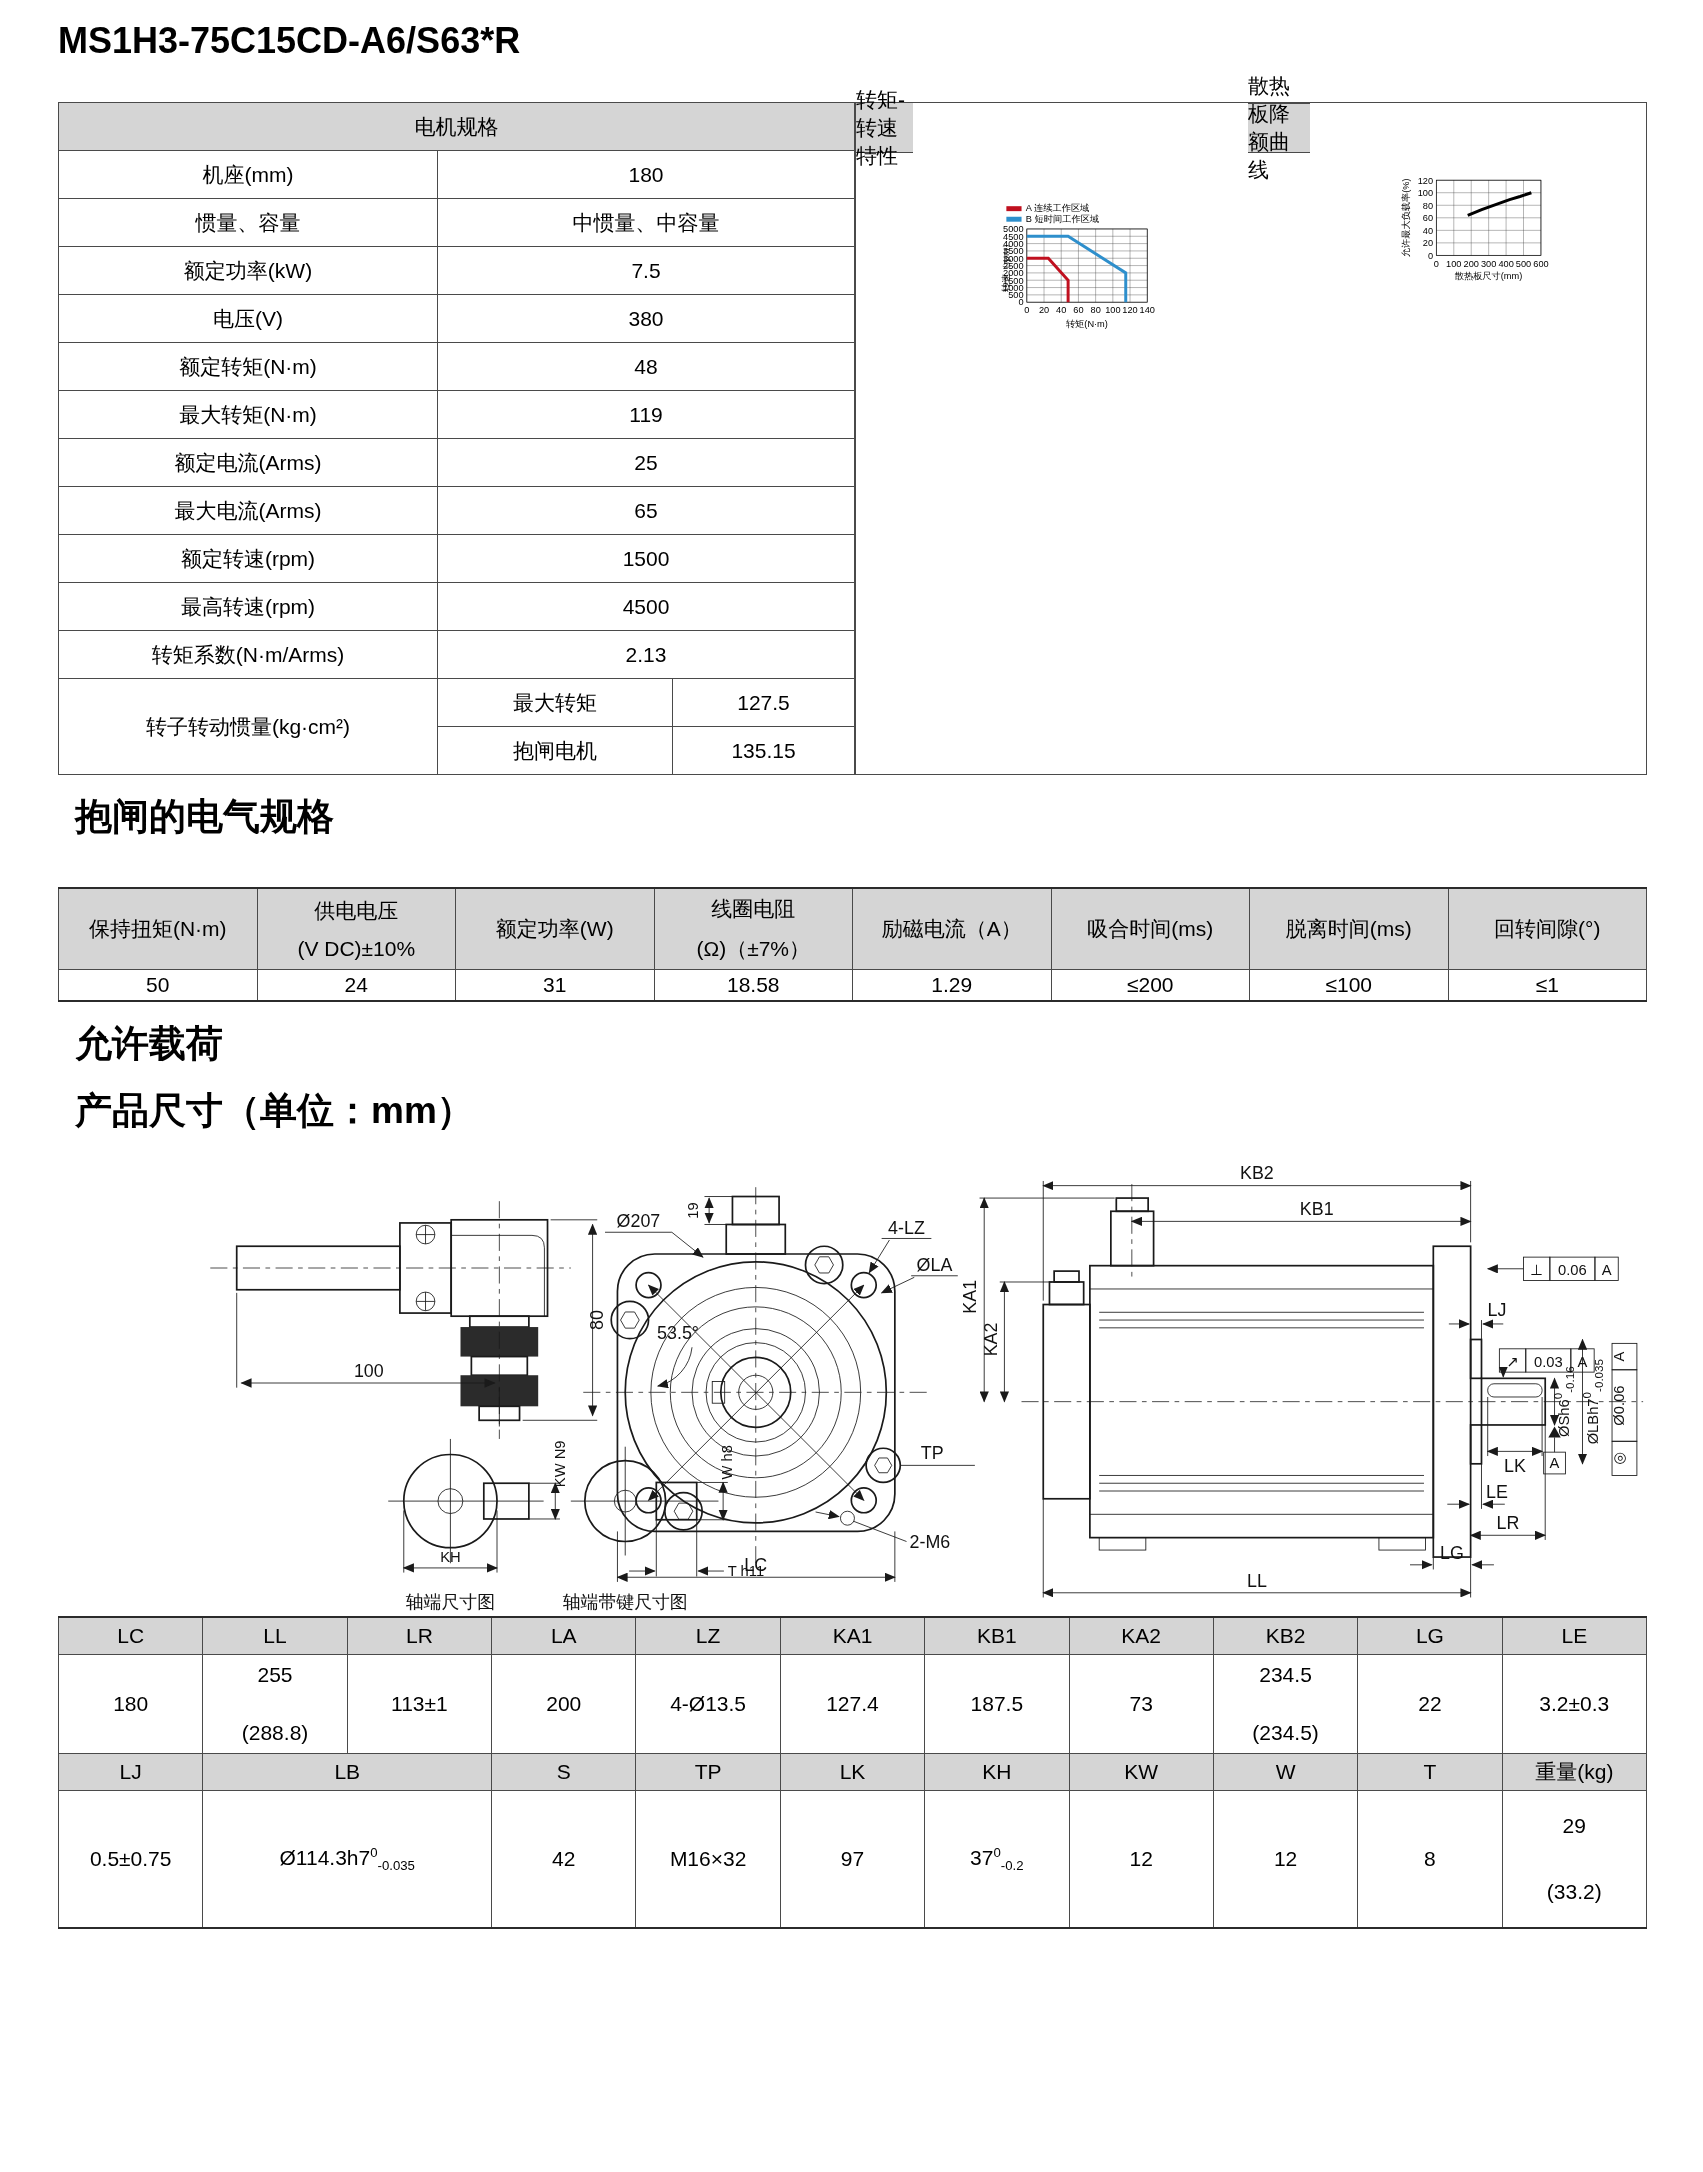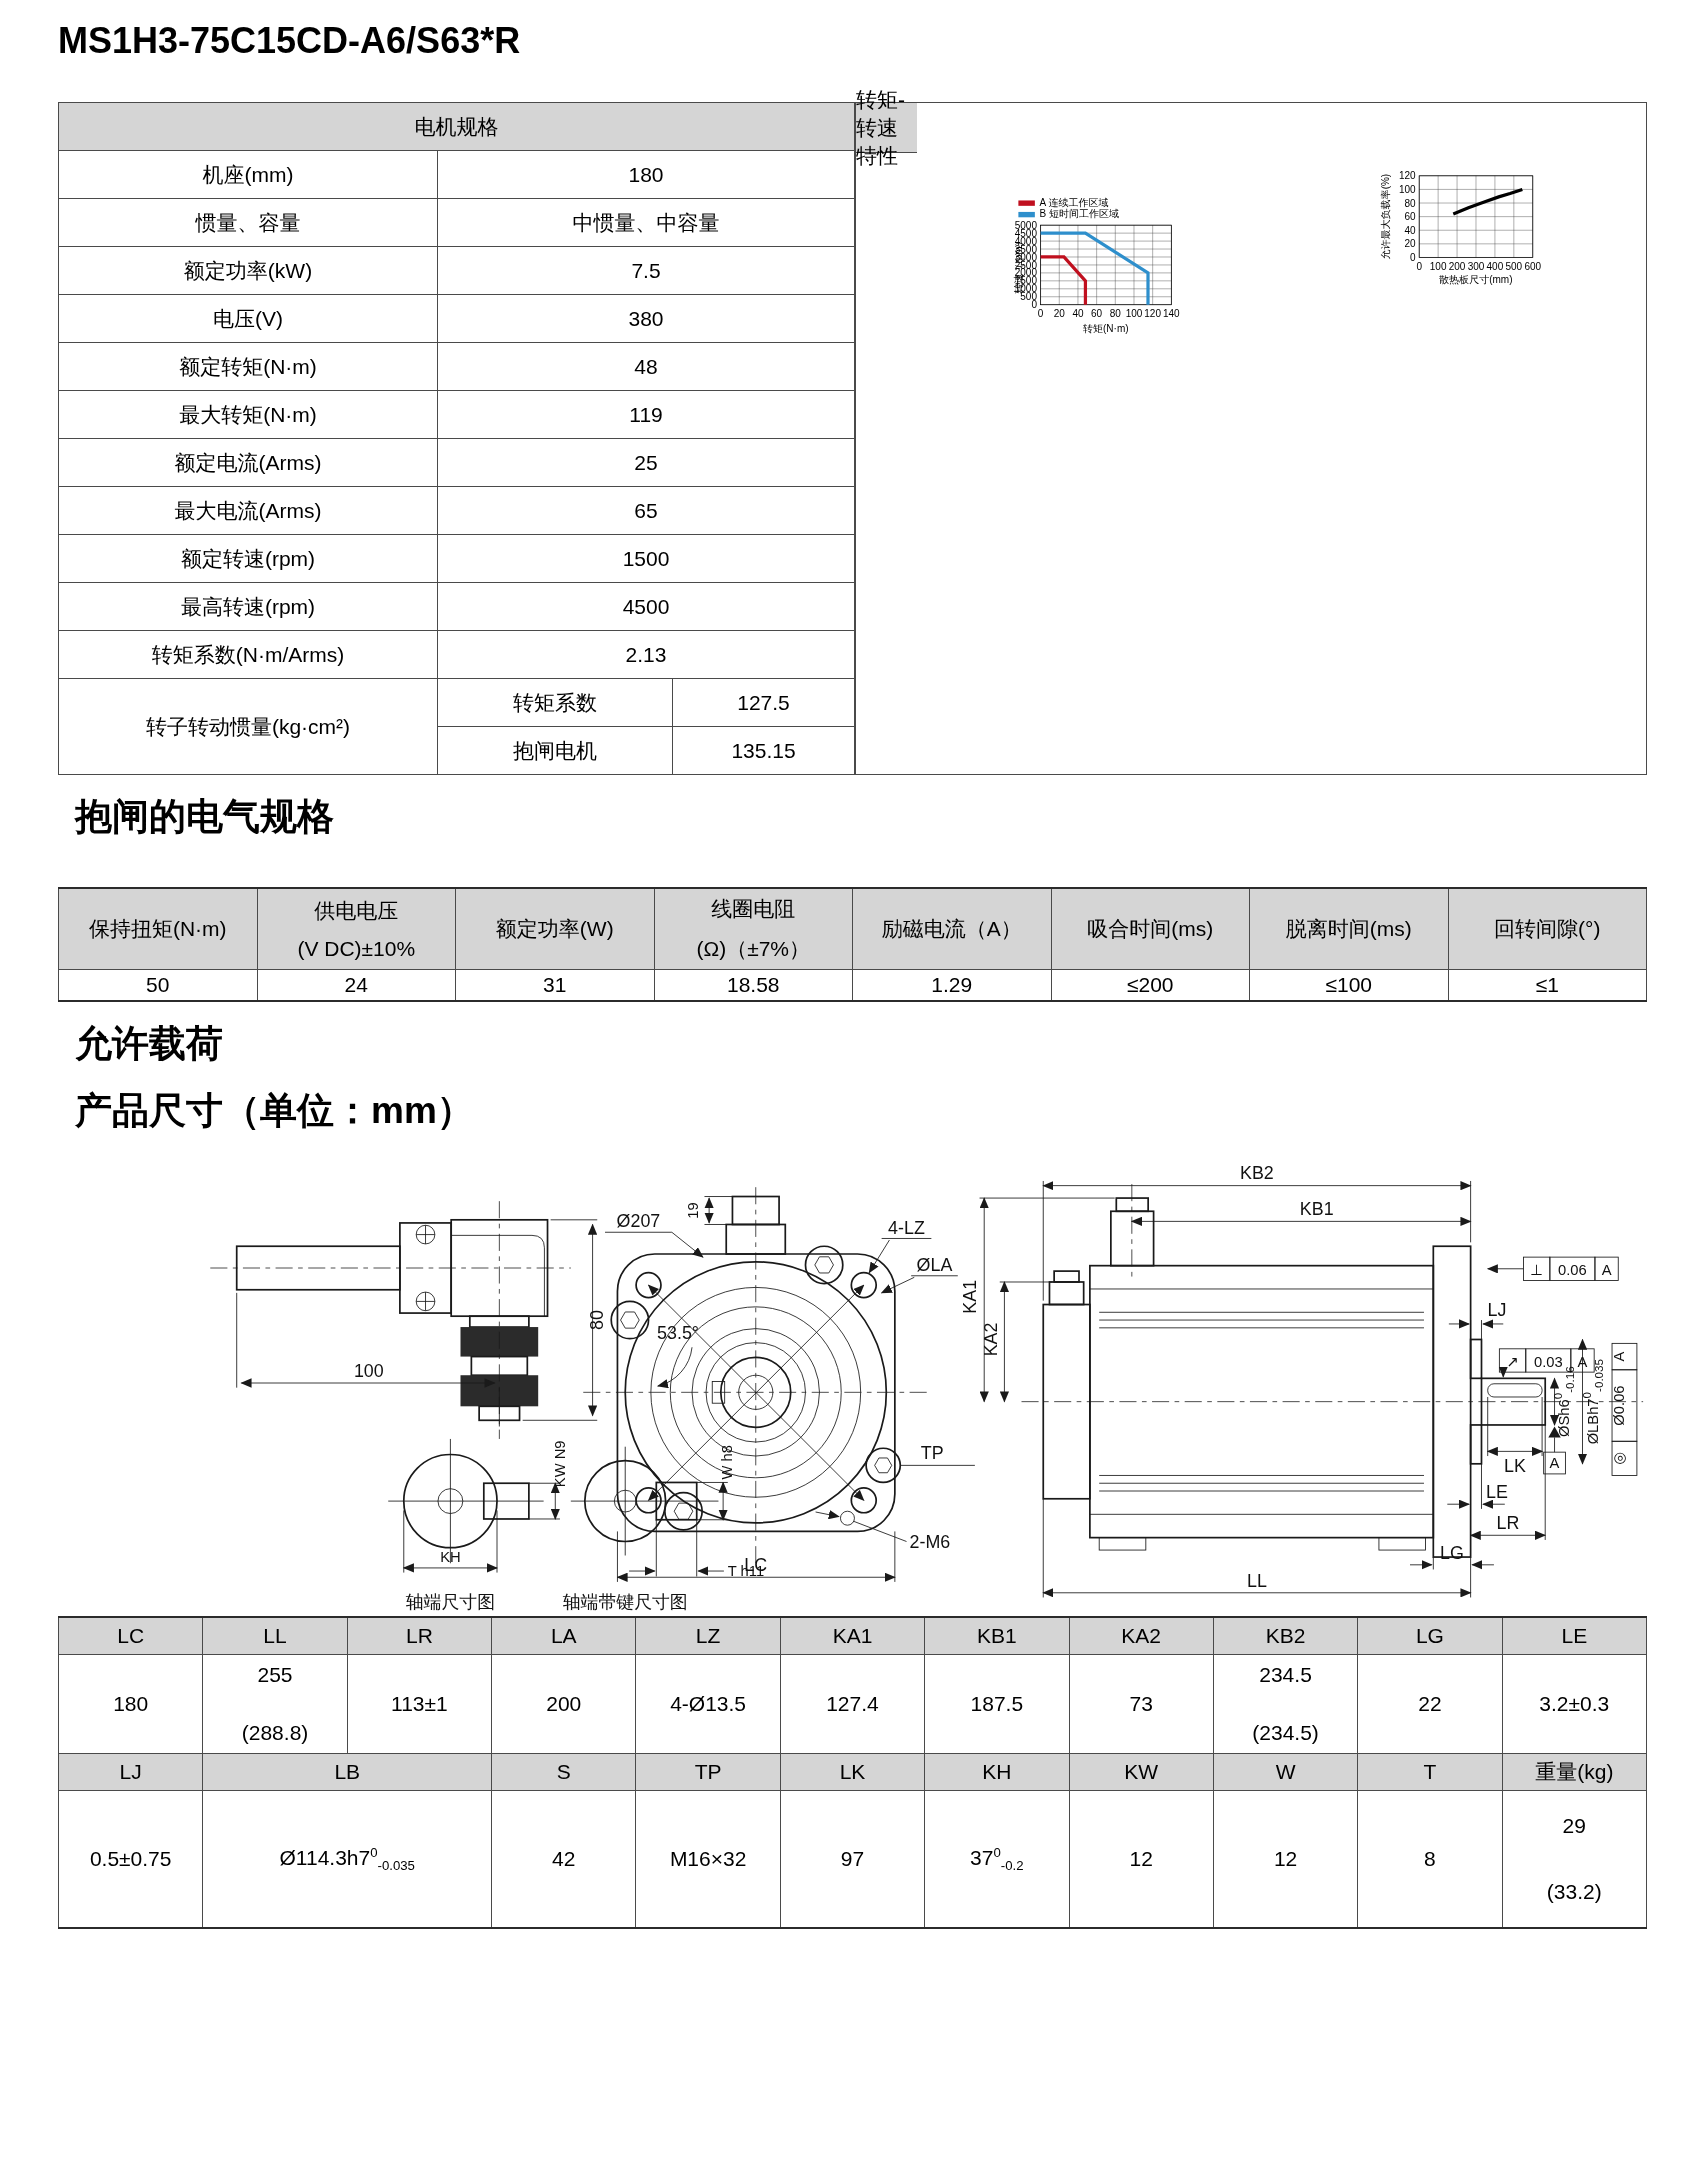--- a/index.html
+++ b/index.html
@@ -109,21 +109,21 @@
       <tr>
             <td>最高转速(rpm)</td>
             <td colspan="2">4500</td>
           </tr>
       <tr>
             <td>转矩系数(N·m/Arms)</td>
             <td colspan="2">2.13</td>
           </tr>
       <tr>
             <td rowspan="2">转子转动惯量(kg·cm²)</td>
-            <td>转矩系数</td>
+            <td>最大转矩</td>
             <td>127.5</td>
           </tr>
       <tr>
             <td>抱闸电机</td>
             <td>135.15</td>
           </tr>
     </tbody>
       </table>
 
     <div class="right-panel">
@@ -154,20 +154,21 @@
           <text x="335" y="272.6" text-anchor="end" class="tick">1000</text>
           <text x="335" y="250.4" text-anchor="end" class="tick">1500</text>
           <text x="335" y="228.2" text-anchor="end" class="tick">2000</text>
           <text x="335" y="206" text-anchor="end" class="tick">2500</text>
           <text x="335" y="183.8" text-anchor="end" class="tick">3000</text>
           <text x="335" y="161.60000000000002" text-anchor="end" class="tick">3500</text>
           <text x="335" y="139.39999999999998" text-anchor="end" class="tick">4000</text>
           <text x="335" y="117.19999999999999" text-anchor="end" class="tick">4500</text>
           <text x="335" y="95" text-anchor="end" class="tick">5000</text>
         </svg>
+      <div class="panel-head mid">散热板降额曲线</div>
       <svg class="chart" width="790" height="257" xmlns="http://www.w3.org/2000/svg" viewBox="0 0 1017 331">
         <text class="axis-label" transform="rotate(-90 300 124)" x="300" y="124" text-anchor="middle">允许最大负载率(%)</text>
         <text class="axis-label" x="541" y="308" text-anchor="middle">散热板尺寸(mm)</text>
       <path d="M383 10 V238M435.8333333333333 10 V238M488.66666666666663 10 V238M541.5 10 V238M594.3333333333333 10 V238M647.1666666666667 10 V238M700 10 V238M383 238 H700M383 200 H700M383 162 H700M383 124 H700M383 86 H700M383 48 H700M383 10 H700" stroke="#444" stroke-width="1.2" fill="none"></path>
           <rect x="383" y="10" width="317" height="228" fill="none" stroke="#000" stroke-width="2"></rect>
           <polyline points="478.1,116.4 520.3666666666667,99.30000000000001 562.6333333333333,84.1 604.9,68.9 636.6,59.400000000000006 670.9416666666666,48" fill="none" stroke="#000000" stroke-width="9"></polyline>
           <text x="383" y="272" text-anchor="middle" class="tick">0</text>
           <text x="435.8333333333333" y="272" text-anchor="middle" class="tick">100</text>
           <text x="488.66666666666663" y="272" text-anchor="middle" class="tick">200</text>
           <text x="541.5" y="272" text-anchor="middle" class="tick">300</text>

